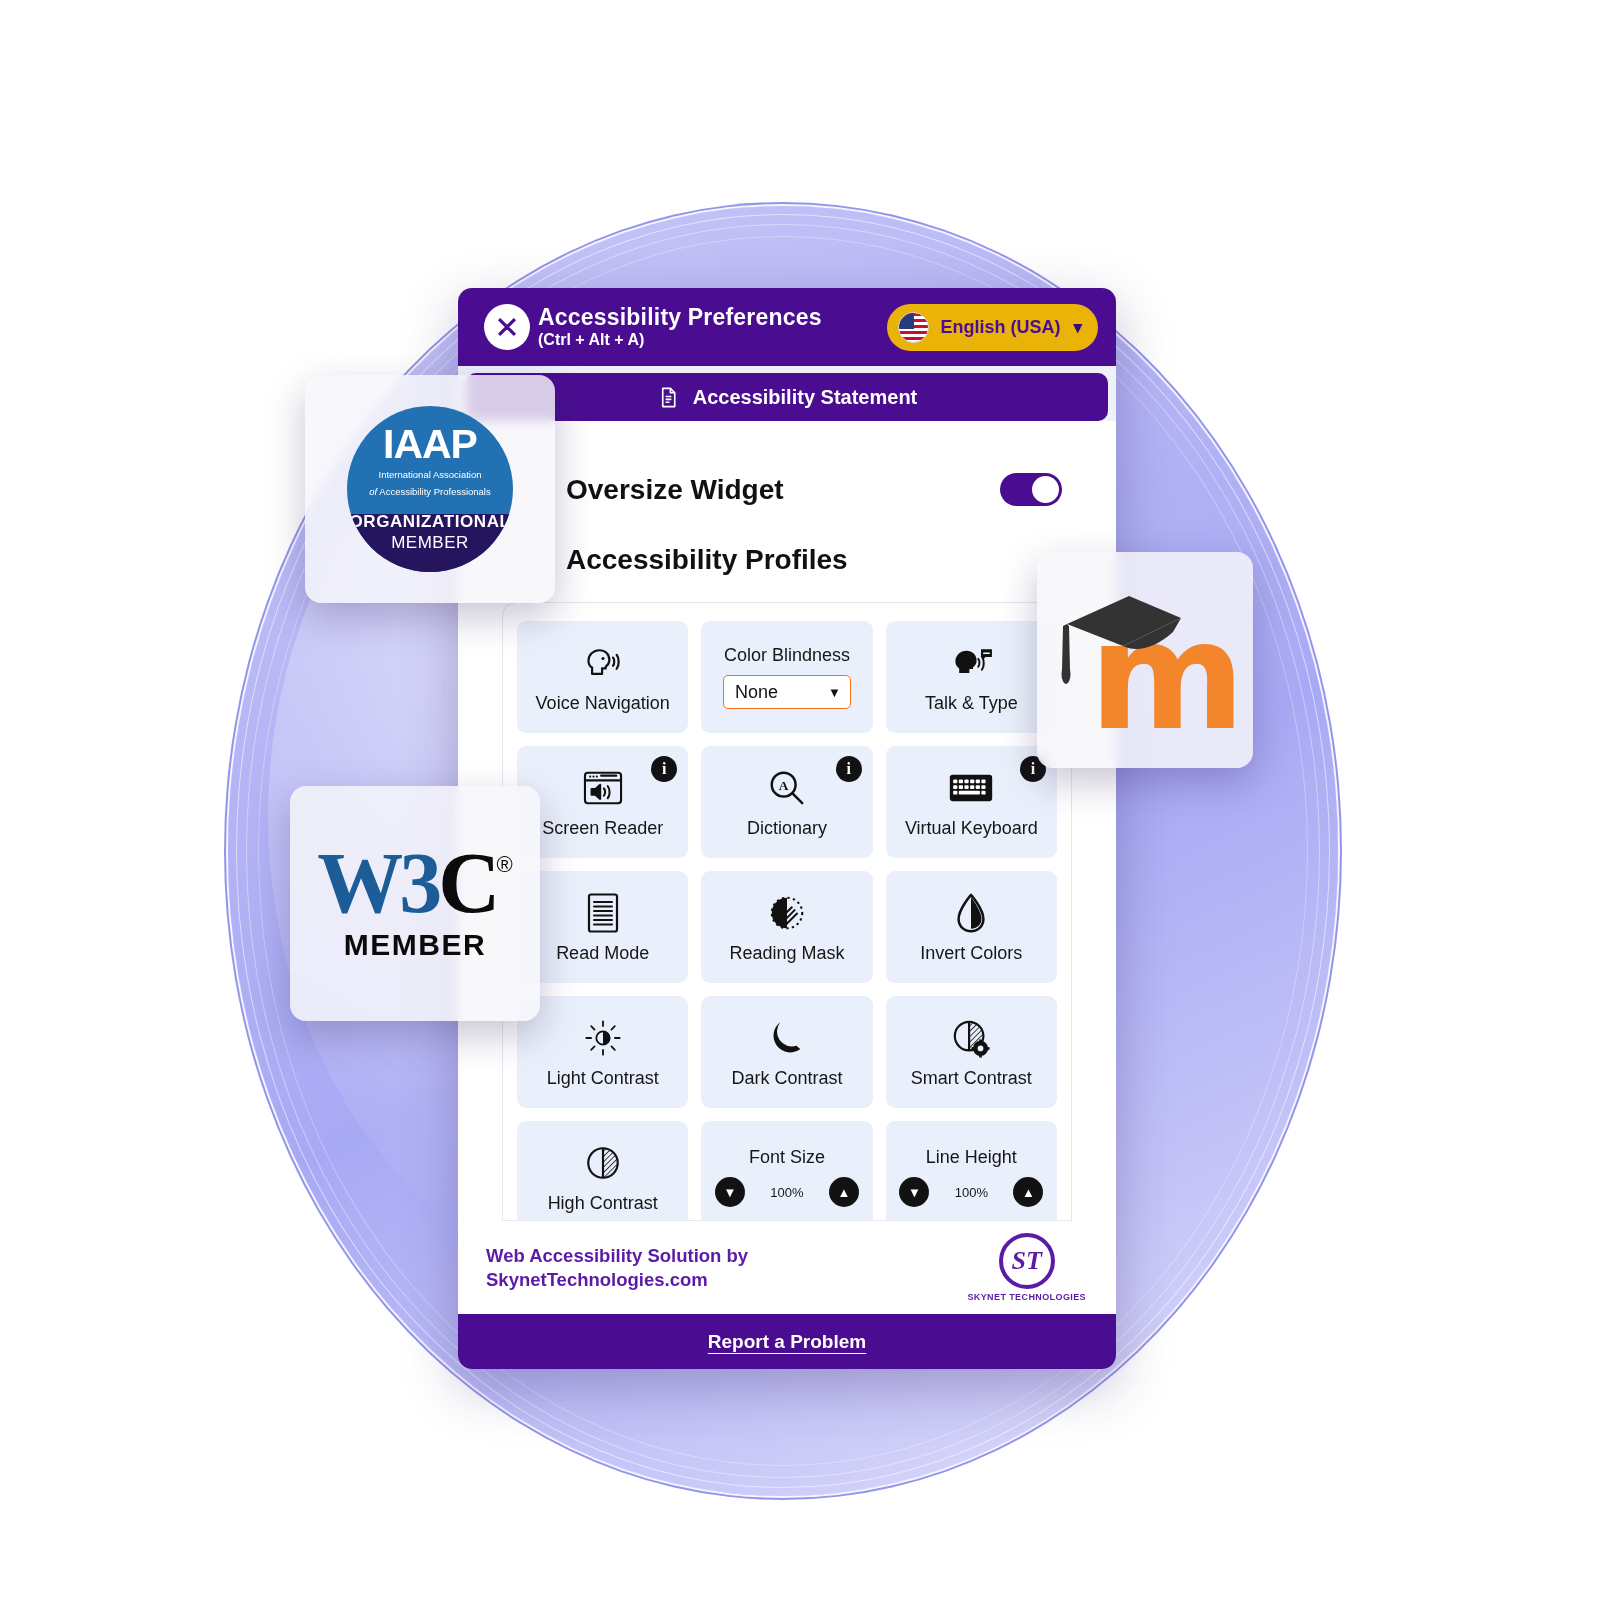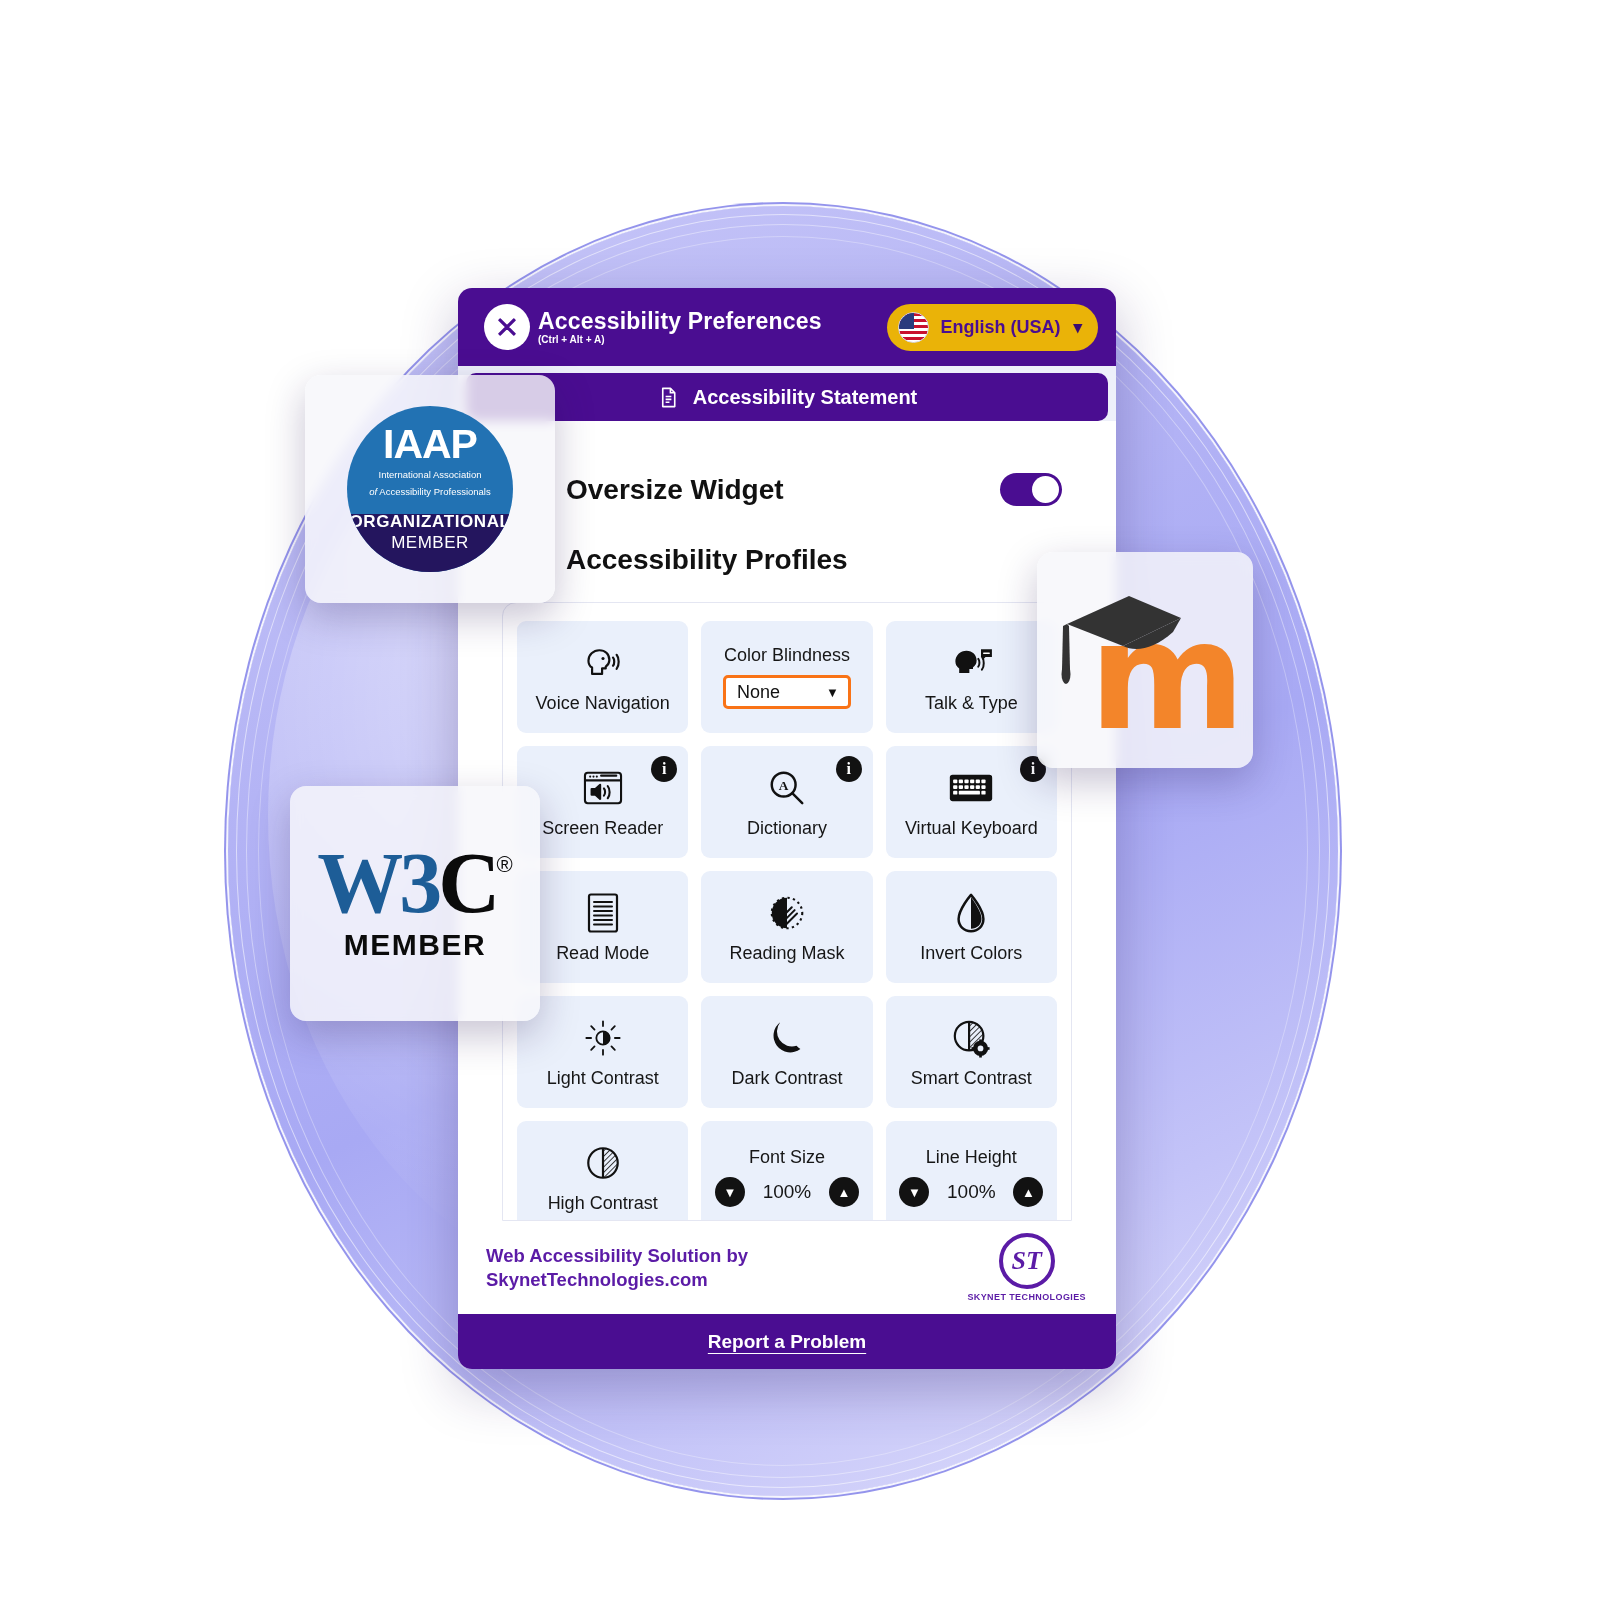--- a/index.html
+++ b/index.html
@@ -54,21 +54,21 @@
     position:relative;
   }
   .close-btn{
     width:46px;height:46px;border-radius:50%;background:#fff;
     display:flex;align-items:center;justify-content:center;flex:0 0 46px;
     cursor:pointer;
   }
   .close-btn svg{ width:24px;height:24px; }
   .hdr-text{ flex:1 1 auto; color:#fff; line-height:1.12; }
   .hdr-title{ font-size:23px; font-weight:bold; letter-spacing:.2px; }
-  .hdr-sub{ font-size:10px; font-weight:bold; margin-top:0; }
+  .hdr-sub{ font-size:16px; font-weight:bold; margin-top:0; }
   .lang-pill{
     background:#eab308; border-radius:26px; height:47px;
     display:flex; align-items:center; gap:11px;
     padding:0 16px 0 11px; flex:0 0 auto; cursor:pointer;
   }
   .flag{
     width:31px;height:31px;border-radius:50%;overflow:hidden;flex:0 0 31px;
     position:relative; border:1px solid #d8d8e6;
     background:repeating-linear-gradient(#c8102e 0 3px,#fff 3px 6px);
   }
@@ -128,33 +128,33 @@
   .tile .ic svg{ display:block; }
   .tile .lbl{ font-size:18px; color:#161616; text-align:center; line-height:1.1; }
   .tile .lbl-top{ font-size:18px; color:#161616; }
   .info-dot{
     position:absolute; right:11px; top:10px;
     width:26px;height:26px;border-radius:50%;background:#121212;color:#fff;
     font-size:16px; font-weight:bold; font-family:"Liberation Serif", serif;
     display:flex; align-items:center; justify-content:center; cursor:pointer;
   }
   .select-box{
-    width:128px;height:34px;border:3px solid #f97316;border-radius:5px;background:#fff;
+    width:128px;height:34px;border:1px solid #f97316;border-radius:5px;background:#fff;
     display:flex; align-items:center; justify-content:space-between;
     padding:0 9px 0 11px; font-size:18px; color:#111; cursor:pointer;
   }
   .select-box .caret{ font-size:13px; }
   .stepper{
     display:flex; align-items:center; gap:15px; justify-content:center;
   }
   .step-btn{
     width:30px;height:30px;border-radius:50%;background:#121212;color:#fff;
     display:flex;align-items:center;justify-content:center;font-size:13px;cursor:pointer;
   }
-  .step-val{ font-size:19px; color:#161616; min-width:54px; text-align:center; }
+  .step-val{ font-size:13px; color:#161616; min-width:54px; text-align:center; }
 
   
   .wg-footer{
     flex:0 0 auto; background:#fff; height:93px;
     display:flex; align-items:center; justify-content:space-between;
     padding:0 30px 0 28px;
   }
   .foot-text{ color:#5b1ba6; font-size:18.5px; font-weight:bold; line-height:1.25; }
   .st-logo{ display:flex; flex-direction:column; align-items:center; gap:3px; }
   .st-mark{

